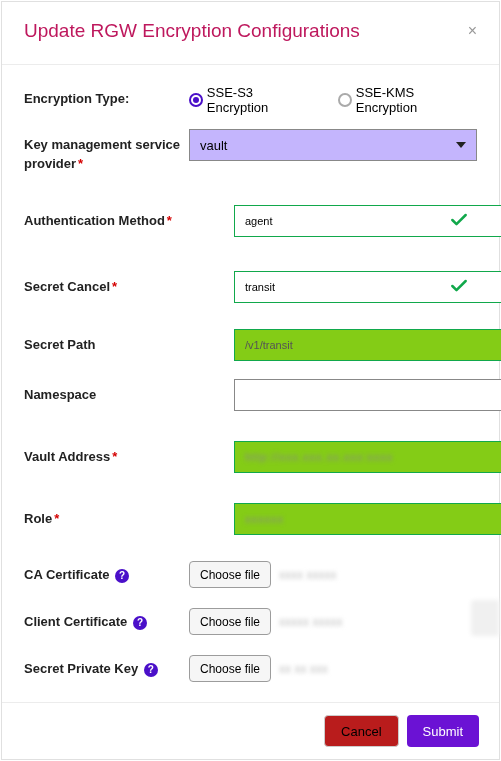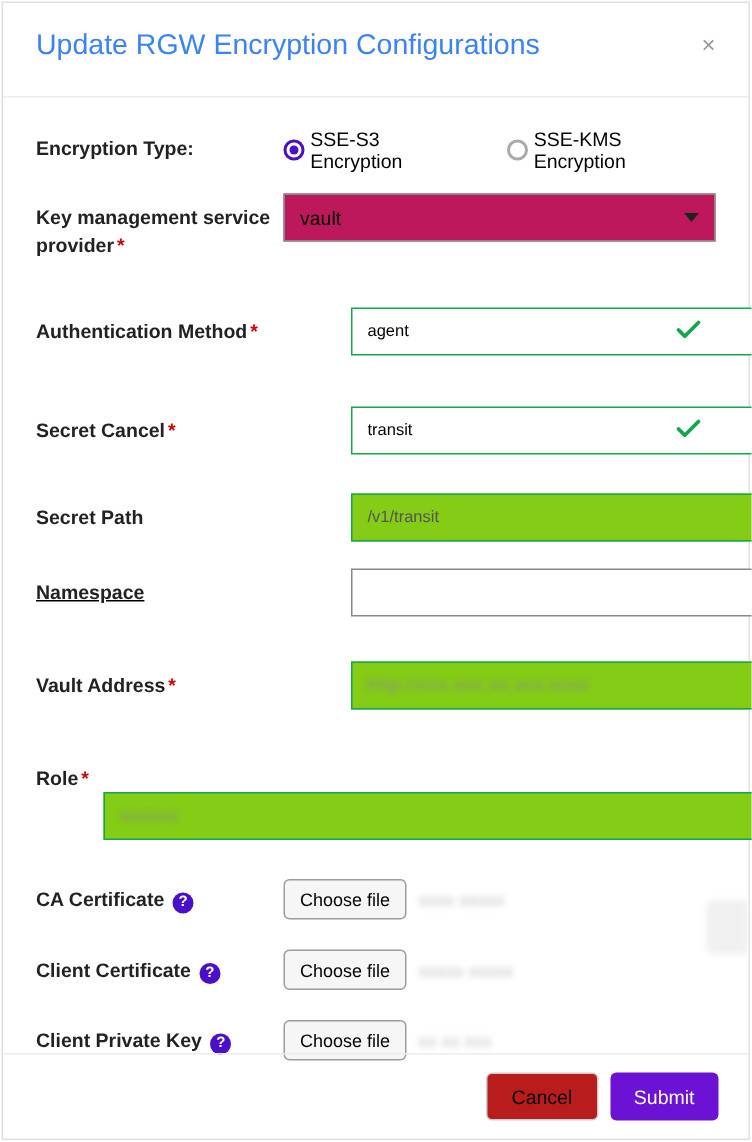--- a/index.html
+++ b/index.html
@@ -1,32 +1,32 @@
 <!DOCTYPE html>
 <html><head>
   <meta charset="utf-8">
   <style>
     * { box-sizing: border-box; margin: 0; padding: 0; }
     body { font-family: -apple-system,"Segoe UI",Helvetica,Arial,sans-serif; background:#fff; width:501px; height:761px; position:relative; }
     .panel { border:1px solid #e0e0e0; width:499px; height:759px; margin:1px; position:relative; }
     .header { padding:18px 22px 22px 22px; border-bottom:1px solid #ececec; display:flex; justify-content:space-between; align-items:center; }
-    .title { font-size:19px; font-weight:400; color:#3b82f6; }
+    .title { font-size:19px; font-weight:400; color:#be185d; }
     .close { font-size:16px; color:#999; cursor:pointer; }
     .body { padding:18px 22px 0 22px; }
     .row { display:flex; margin-bottom:18px; }
     .row.tight { margin-bottom:14px; }
     .label-col { width:165px; font-size:13px; font-weight:700; color:#222; padding-top:6px; line-height:19px; }
     .req { color:#d40000; font-size:13px; margin-left:2px; }
     .field-col { flex:1; }
     .radios { display:flex; align-items:center; gap:22px; padding-top:2px; }
     .radio-opt { display:flex; align-items:center; gap:4px; font-size:13px; cursor:pointer; }
     .radio { width:14px; height:14px; border:2px solid #aaa; border-radius:50%; display:inline-flex; align-items:center; justify-content:center; }
     .radio.sel { border-color:#4a0fc9; }
     .radio.sel::after { content:""; width:6px; height:6px; border-radius:50%; background:#4a0fc9; }
-    .select { width:100%; height:32px; border:1px solid #888; background:#be185d; padding:0 10px; font-size:13px; display:flex; align-items:center; justify-content:space-between; cursor:pointer; }
+    .select { width:100%; height:32px; border:1px solid #888; background:#c4b5fd; padding:0 10px; font-size:13px; display:flex; align-items:center; justify-content:space-between; cursor:pointer; }
     .caret { width:0; height:0; border-left:5px solid transparent; border-right:5px solid transparent; border-top:6px solid #222; }
     .input { width:100%; height:32px; border:1px solid #888; padding:0 10px; font-size:11px; outline:none;margin-left:45px; }
     .input.valid { border:1px solid #11a84b; }
     .input.readonly { background:#84cc16; border:1px solid #11a84b; color:#555; }
     .valid-row { position:relative; }
     .check { position:absolute; right:8px; top:5px; color:#11a84b; font-size:20px; pointer-events:none; }
     .help { display:inline-flex; width:14px; height:14px; border-radius:50%; background:#4a0fc9; color:#fff; font-size:10px; font-weight:700; align-items:center; justify-content:center; margin-left:2px; cursor:pointer; }
     .file-row { display:flex; align-items:center; gap:8px; }
     .file-btn { height:27px; padding:0 10px; font-size:12px; border:1px solid #9c9c9c; border-radius:4px; background:#f6f6f6; cursor:pointer; }
     .file-name { color:#c0c0c0; font-size:12px; filter:blur(2px); }
@@ -101,39 +101,39 @@
       </div>
     </div>
 
     <div class="row">
       <div class="label-col">Secret Path</div>
       <div class="field-col">
         <input class="input readonly" value="/v1/transit" style="">
       </div>
     </div>
 
-    <div class="row" style="margin-bottom:30px;text-decoration:underline;">
+    <div class="row" style="margin-bottom:30px;">
       <div class="label-col">Namespace</div>
       <div class="field-col">
         <input class="input" value="" style="">
       </div>
     </div>
 
     <div class="row" style="margin-bottom:30px;">
       <div class="label-col">
         <span>Vault Address</span><span class="req">*</span>
       </div>
       <div class="field-col">
         <div class="input readonly" style="display:flex;align-items:center;">
           <span class="blurred">http://xxx.xxx.xx.xxx:xxxx</span>
         </div>
       </div>
     </div>
 
-    <div class="row" style="margin-bottom:26px;flex-direction:column;">
+    <div class="row" style="margin-bottom:26px;">
       <div class="label-col">
         <span>Role</span><span class="req">*</span>
       </div>
       <div class="field-col">
         <div class="input readonly" style="display:flex;align-items:center;">
           <span class="blurred">xxxxxx</span>
         </div>
       </div>
     </div>
 
@@ -154,21 +154,21 @@
         <span class="help">?</span>
       </div>
       <div class="field-col file-row">
         <button class="file-btn">Choose file</button>
         <span class="file-name">xxxxx xxxxx</span>
       </div>
     </div>
 
     <div class="row" style="align-items:center;">
       <div class="label-col" style="padding-top:0;">
-        <span>Client Private Key</span>
+        <span>Secret Private Key</span>
         <span class="help">?</span>
       </div>
       <div class="field-col file-row">
         <button class="file-btn">Choose file</button>
         <span class="file-name">xx xx xxx</span>
       </div>
     </div>
 
   </div>
 

